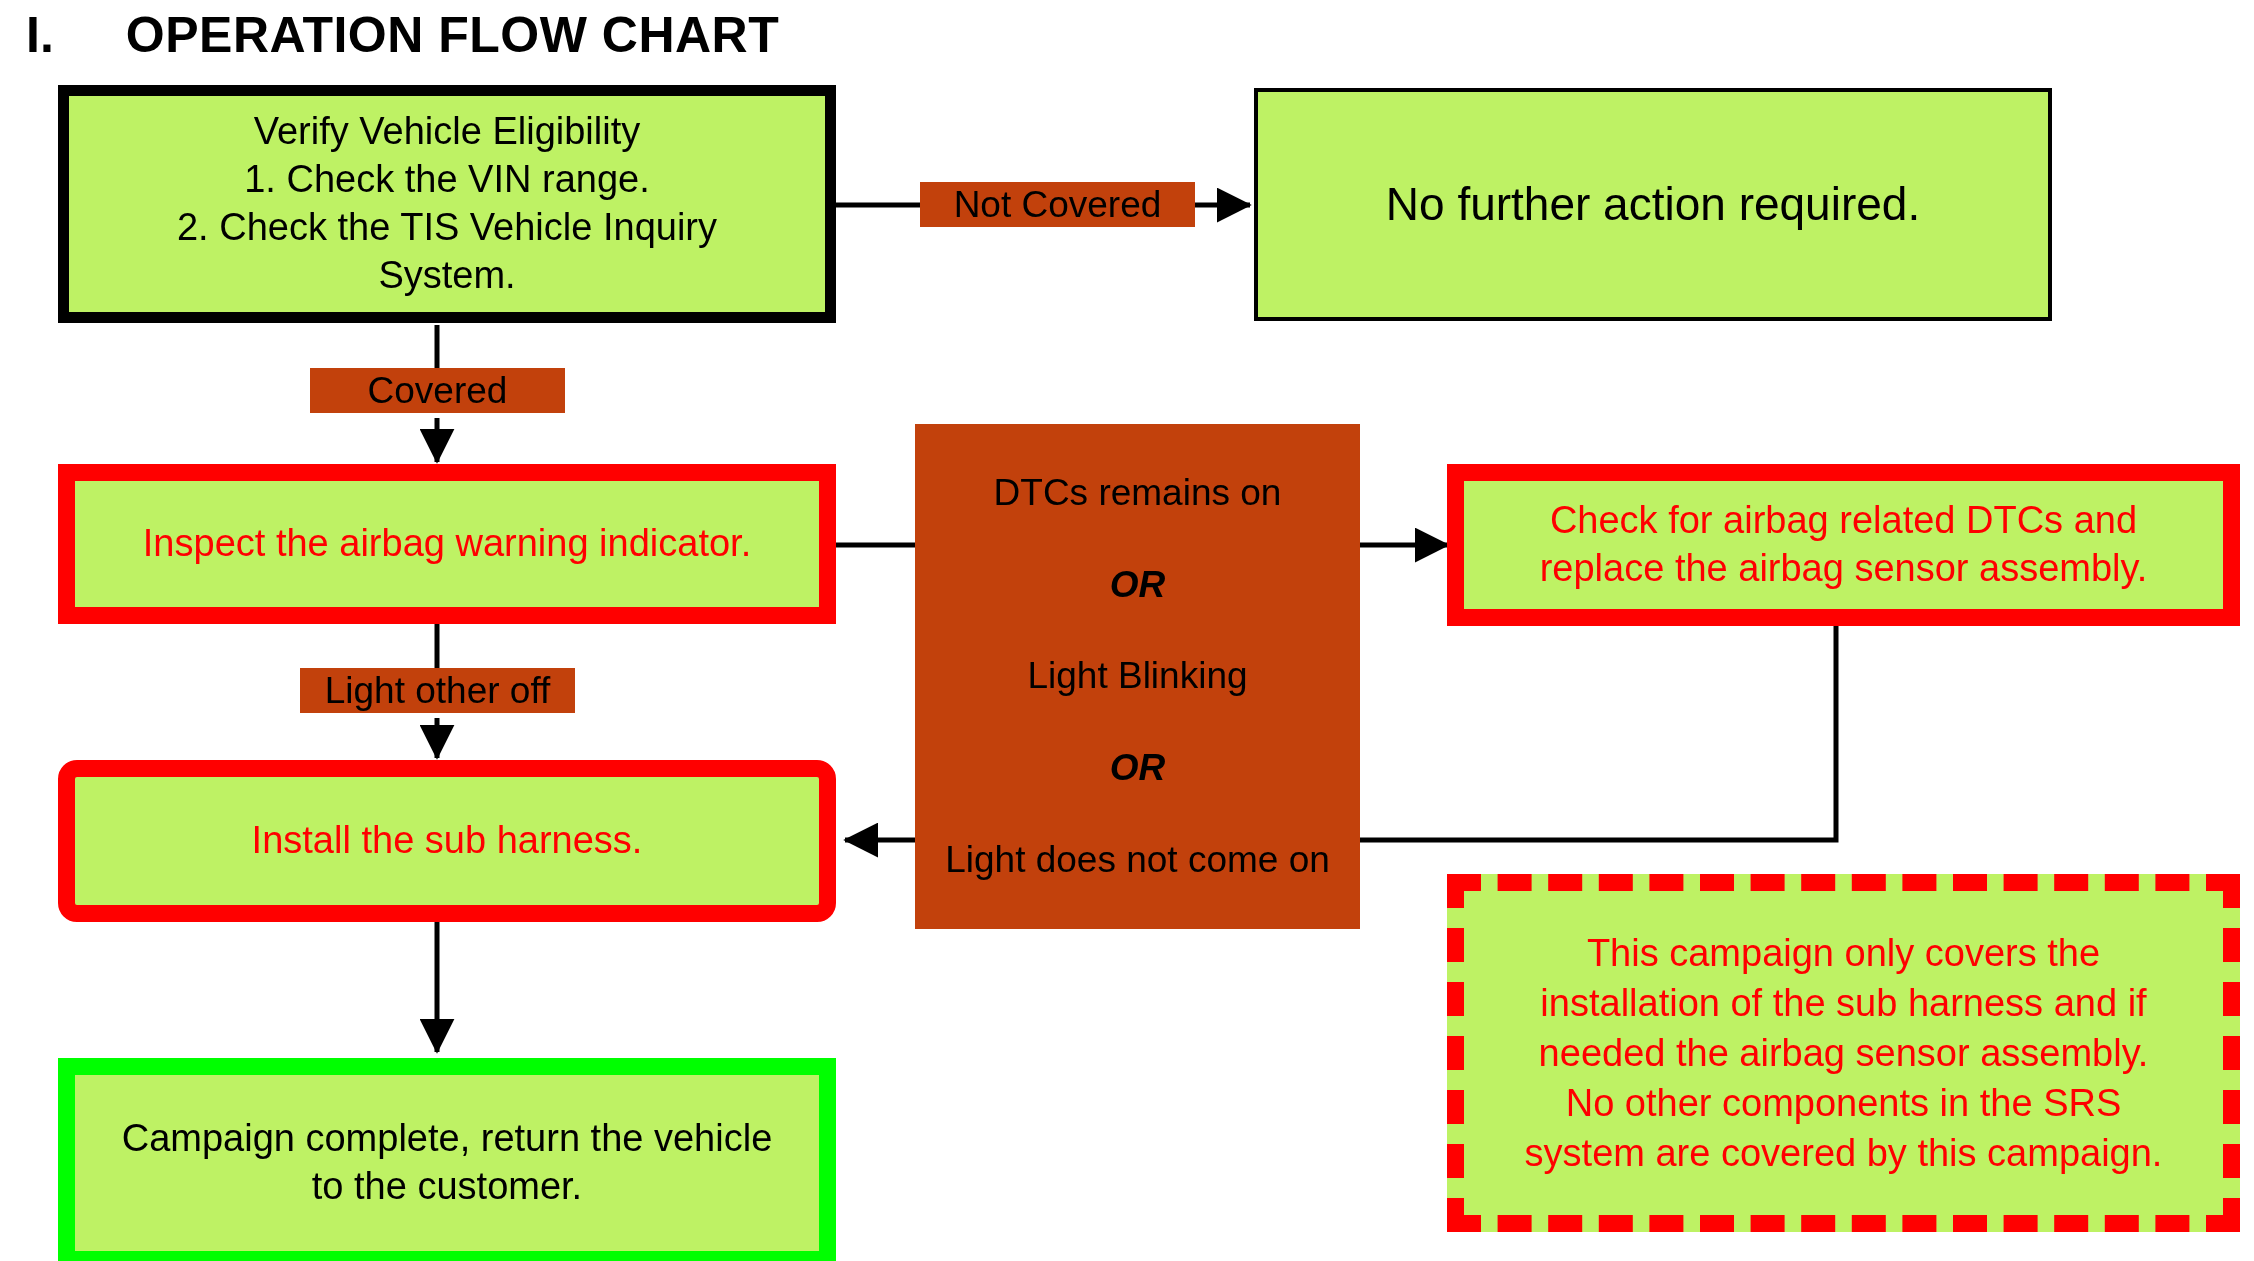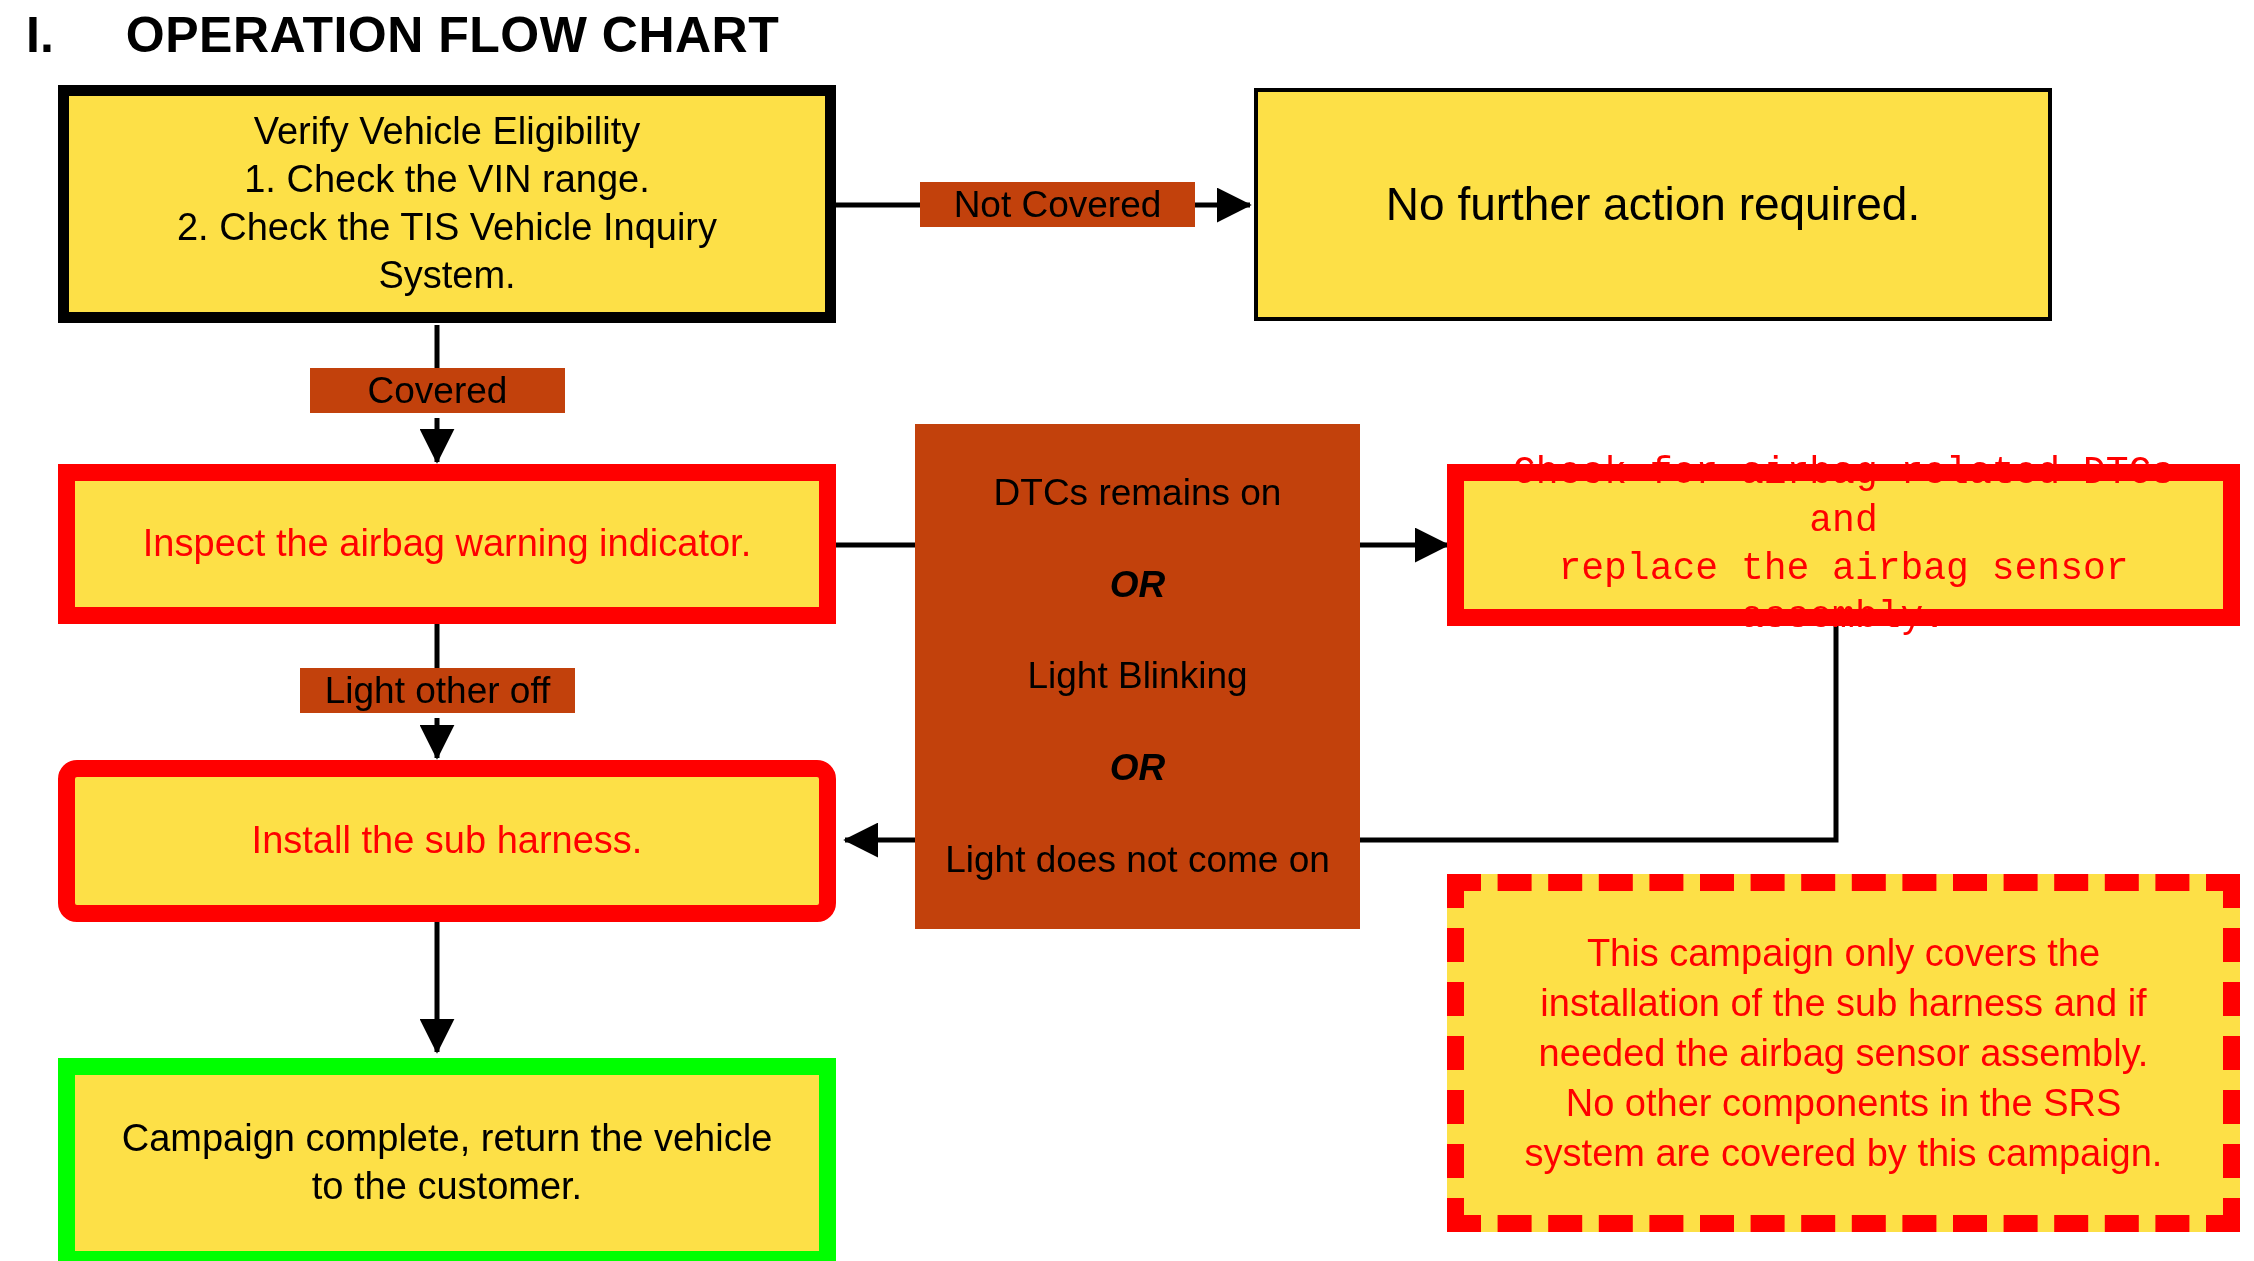--- a/index.html
+++ b/index.html
@@ -38,21 +38,21 @@
     font-weight: bold;
     color: #000000;
     margin-left: 72px;
     letter-spacing: 0.5px;
   }
 
   
   .node {
     position: absolute;
     box-sizing: border-box;
-    background: #fde047;
+    background: #bef264;
     display: flex;
     align-items: center;
     justify-content: center;
     text-align: center;
     line-height: 1.26;
   }
   .node .node-text {
     display: block;
     width: 100%;
     padding: 0 14px;
@@ -162,21 +162,21 @@
   </div>
 
   <div class="node node-thin" style="left:1254px; top:88px; width:798px; height:233px;">
     <span class="node-text">No further action required.</span>
   </div>
 
   <div class="node node-red" style="left:58px; top:464px; width:778px; height:160px;">
     <span class="node-text">Inspect the airbag warning indicator.</span>
   </div>
 
-  <div class="node node-red" style="left:1447px; top:464px; width:793px; height:162px;font-family:Liberation Mono, monospace;">
+  <div class="node node-red" style="left:1447px; top:464px; width:793px; height:162px;">
     <span class="node-text">Check for airbag related DTCs and
 replace the airbag sensor assembly.</span>
   </div>
 
   <div class="node node-red" style="left:58px; top:760px; width:778px; height:162px;border-radius:19px;">
     <span class="node-text">Install the sub harness.</span>
   </div>
 
   <div class="node node-green" style="left:58px; top:1058px; width:778px; height:210px;">
     <span class="node-text">Campaign complete, return the vehicle

